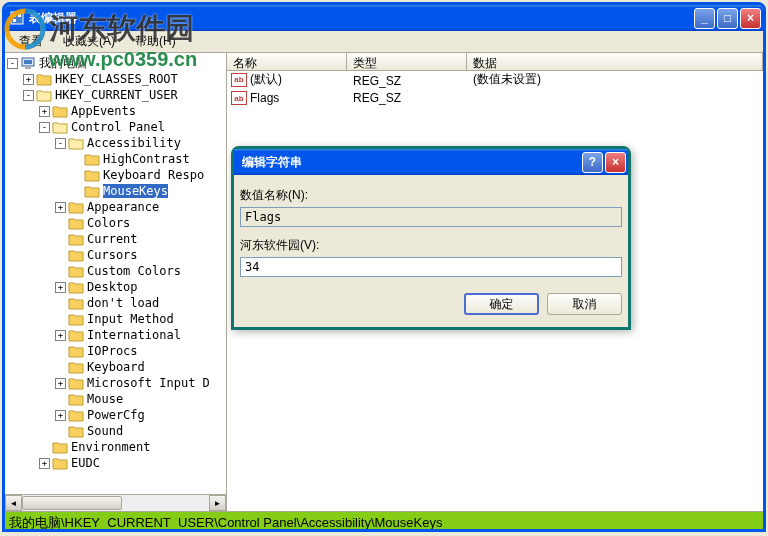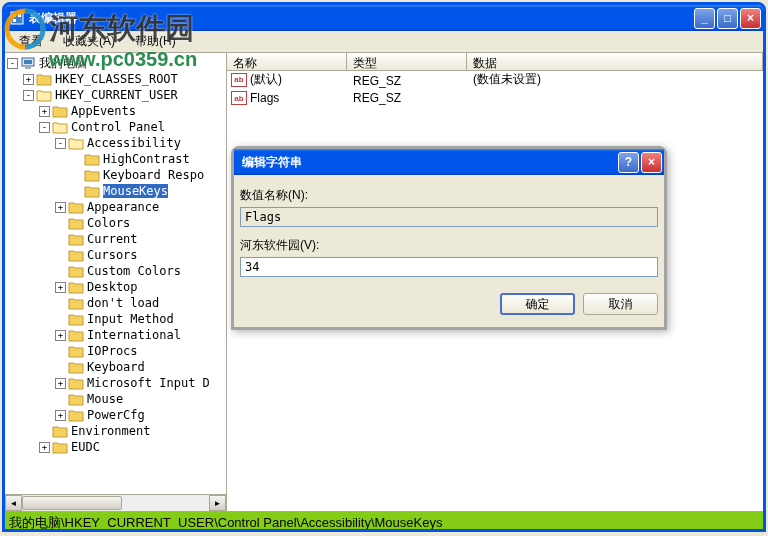--- a/index.html
+++ b/index.html
@@ -44,21 +44,21 @@
 .col-name { width: 120px; } .col-type { width: 120px; } .col-data { flex: 1; }
 .listrow { display: flex; height: 17px; align-items: flex-end; }
 .listrow .cell-name { width: 120px; padding-left: 4px; display: flex; align-items: center; }
 .listrow .cell-type { width: 120px; padding-left: 6px; }
 .listrow .cell-data { flex: 1; padding-left: 6px; }
 .str-icon { width: 16px; height: 14px; margin-right: 3px; border: 1px solid #c04040; background: #fff; display: inline-flex; align-items: center; justify-content: center; font-size: 8px; color: #c04040; font-weight: bold; }
 
 .statusbar { height: 30px; background: #84cc16; border-top: 1px solid #aca899; padding: 2px 4px; font-size: 13px; }
 
 
-.dialog { position: absolute; top: 146px; left: 231px; width: 436px; border: 3px solid #a3a3a3; border-radius: 8px 8px 0 0; background: #ece9d8; box-shadow: 2px 2px 8px rgba(0,0,0,0.3); }
+.dialog { position: absolute; top: 146px; left: 231px; width: 400px; border: 3px solid #0f766e; border-radius: 8px 8px 0 0; background: #ece9d8; box-shadow: 2px 2px 8px rgba(0,0,0,0.3); }
 .dialog .body { padding: 12px 6px; }
 .dialog label { display: block; margin-bottom: 3px; }
 .dialog input { width: 100%; height: 20px; border: 1px solid #7f9db9; padding: 2px 4px; font-family: "SimSun", monospace; font-size: 12px; margin-bottom: 10px; }
 .dialog input[readonly] { background: #ece9d8; }
 .dialog .btnrow { display: flex; justify-content: flex-end; gap: 8px; margin-top: 6px; }
 .dialog button { width: 75px; height: 22px; background: linear-gradient(#fdfdfb, #ece9d8); border: 1px solid #aca899; border-radius: 3px; cursor: pointer; font-size: 12px; }
 .dialog button.default { border: 2px solid #4a6cd4; }
 .help-btn { width: 21px; height: 21px; border-radius: 3px; border:1px solid #fff;background: linear-gradient(to bottom, #7ba4e8, #3c6ac8); color:#fff; display:flex;align-items:center;justify-content:center;font-weight:bold;}
 
 
@@ -259,20 +259,27 @@
               </svg></span>
             <span class="tree-label">Mouse</span>
           </div>
           <div class="tree-row i3">
             <span class="expander">+</span>
             <span class="folder-icon"><svg viewBox="0 0 16 13">
                 <path d="M1 2h5l1 1h8v9H1z" fill="#f8d060" stroke="#c0a030"></path>
               </svg></span>
             <span class="tree-label">PowerCfg</span>
           </div>
+          <div class="tree-row i3">
+            <span class="expander empty"></span>
+            <span class="folder-icon"><svg viewBox="0 0 16 13">
+                <path d="M1 2h5l1 1h8v9H1z" fill="#f8d060" stroke="#c0a030"></path>
+              </svg></span>
+            <span class="tree-label">Sound</span>
+          </div>
           <div class="tree-row i2">
             <span class="expander empty"></span>
             <span class="folder-icon"><svg viewBox="0 0 16 13">
                 <path d="M1 2h5l1 1h8v9H1z" fill="#f8d060" stroke="#c0a030"></path>
               </svg></span>
             <span class="tree-label">Environment</span>
           </div>
           <div class="tree-row i2">
             <span class="expander">+</span>
             <span class="folder-icon"><svg viewBox="0 0 16 13">

